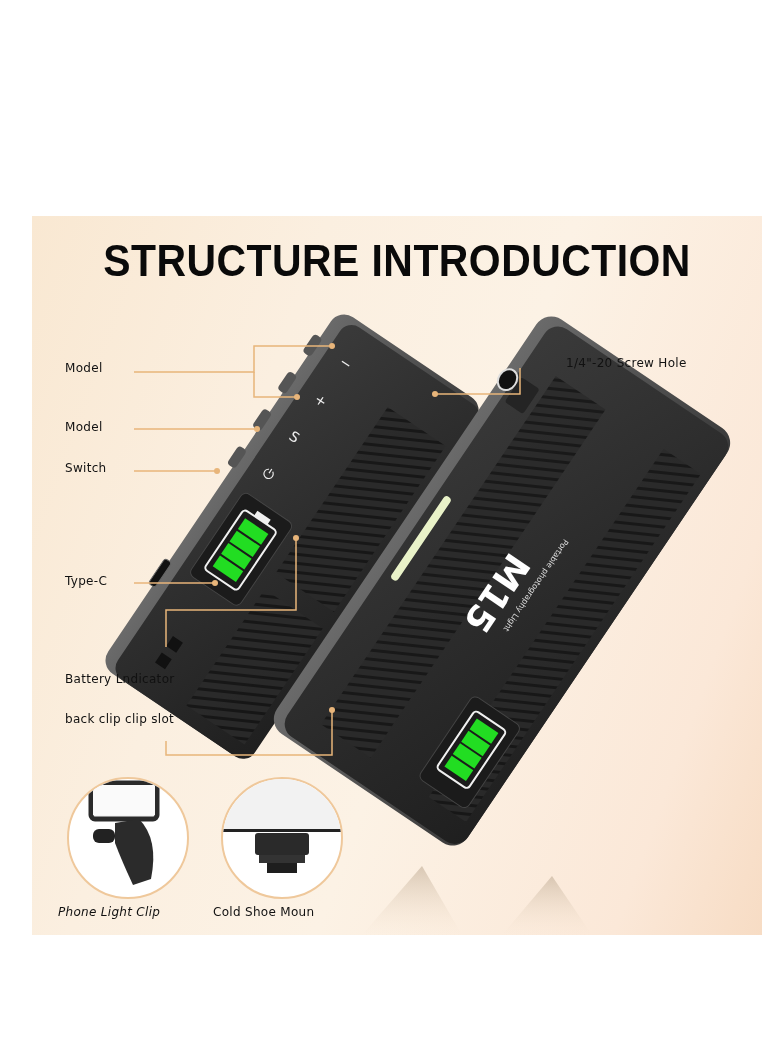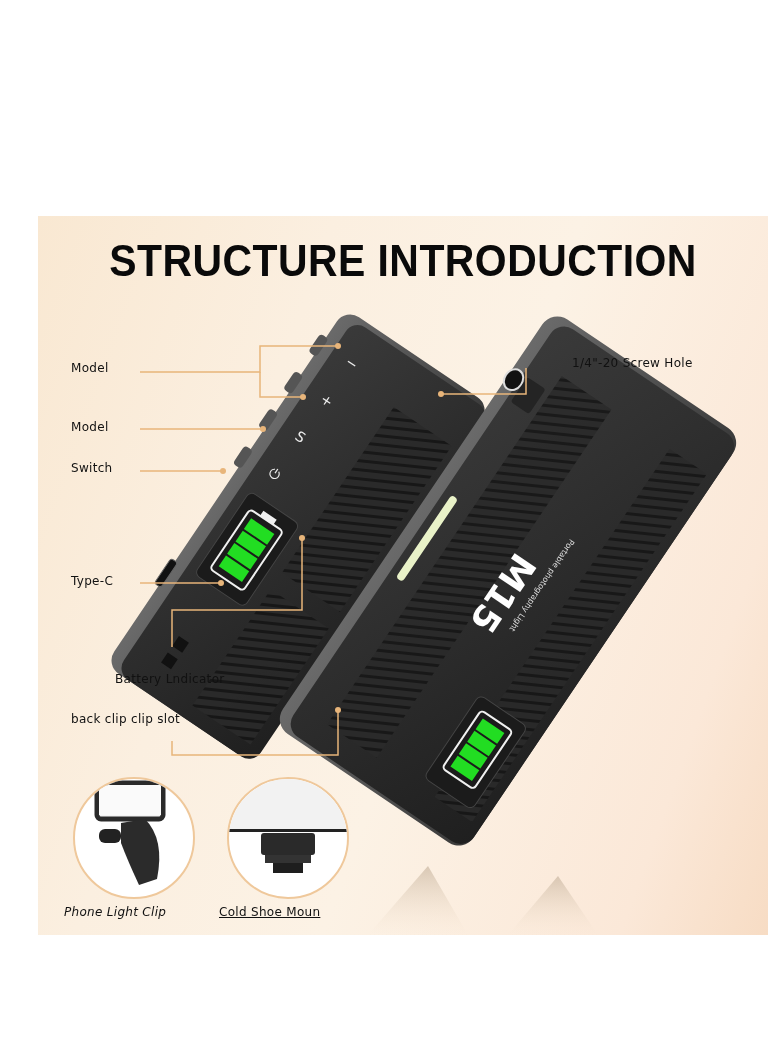--- a/index.html
+++ b/index.html
@@ -1,18 +1,18 @@
 <!DOCTYPE html>
 <html><head>
 <meta charset="utf-8">
 <style>
   html, body { margin: 0; padding: 0; background: #ffffff; }
   body { width: 773px; height: 1054px; position: relative; overflow: hidden; font-family: "DejaVu Sans", sans-serif; }
   .panel {
-    position: absolute; left: 38px; top: 216px; width: 730px; height: 719px;
+    position: absolute; left: 32px; top: 216px; width: 730px; height: 719px;
     background: linear-gradient(110deg, #f9e8d2 0%, #fbefe0 30%, #fcf2e5 55%, #fbe8d8 85%, #f7dcc4 100%);
     overflow: hidden;
   }
   .title {
     position: absolute; left: 0; width: 100%; top: 20px; text-align: center;
     font-family: "Liberation Sans", sans-serif; font-weight: bold; font-size: 44px;
     letter-spacing: 0.5px; color: #0a0a0a; transform: scaleX(0.93);
   }
   .label {
     position: absolute; font-family: "DejaVu Sans", sans-serif; font-size: 12px;
@@ -131,21 +131,21 @@
       <circle cx="264" cy="322" r="3"></circle>
       <circle cx="300" cy="494" r="3"></circle>
       <circle cx="403" cy="178" r="3"></circle>
     </g>
   </svg>
 
   <div class="label" style="left:33px; top:145px;">Model</div>
   <div class="label" style="left:33px; top:204px;">Model</div>
   <div class="label" style="left:33px; top:245px;text-align:right;">Switch</div>
   <div class="label" style="left:33px; top:358px;">Type-C</div>
-  <div class="label" style="left:33px; top:456px;margin-left:44px;">Battery Lndicator</div>
+  <div class="label" style="left:33px; top:456px;">Battery Lndicator</div>
   <div class="label" style="left:33px; top:496px;">back clip clip slot</div>
   <div class="label" style="left:534px; top:140px;">1/4"-20 Screw Hole</div>
 
   <div class="circle" style="left:35px; top:561px;">
     <svg width="118" height="118" viewBox="0 0 118 118">
       <rect x="22" y="4" width="66" height="36" rx="4" fill="#f4f4f4" stroke="#2a2a2a" stroke-width="5"></rect>
       <rect x="24" y="6" width="62" height="30" fill="#fafafa"></rect>
       <rect x="24" y="50" width="22" height="14" rx="6" fill="#222"></rect>
       <path d="M46 44 L70 40 Q90 60 82 100 L64 106 Q52 80 46 64 Z" fill="#2b2b2b"></path>
     </svg>
@@ -154,14 +154,14 @@
     <svg width="118" height="118" viewBox="0 0 118 118">
       <rect x="0" y="0" width="118" height="52" fill="#f2f2f2"></rect>
       <rect x="0" y="50" width="118" height="3" fill="#222"></rect>
       <rect x="32" y="54" width="54" height="22" rx="3" fill="#2a2a2a"></rect>
       <rect x="36" y="76" width="46" height="8" fill="#333"></rect>
       <rect x="44" y="84" width="30" height="10" fill="#1e1e1e"></rect>
     </svg>
   </div>
 
   <div class="label" style="left:26px; top:689px;font-style:italic;">Phone Light Clip</div>
-  <div class="label" style="left:181px; top:689px;text-decoration:underline;">Cold Shoe Moun</div>
+  <div class="label" style="left:181px; top:689px;">Cold Shoe Moun</div>
 </div>
 
 </body></html>

